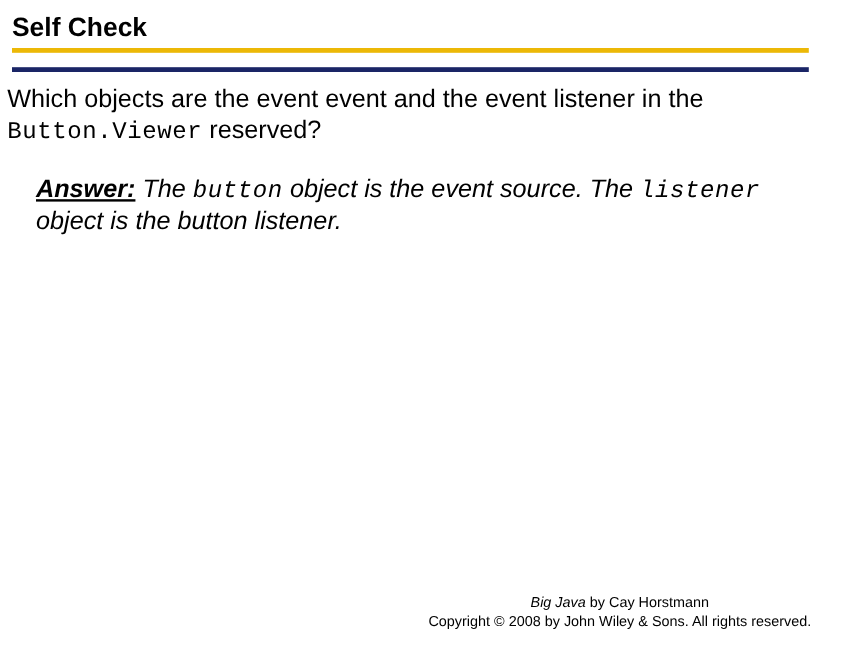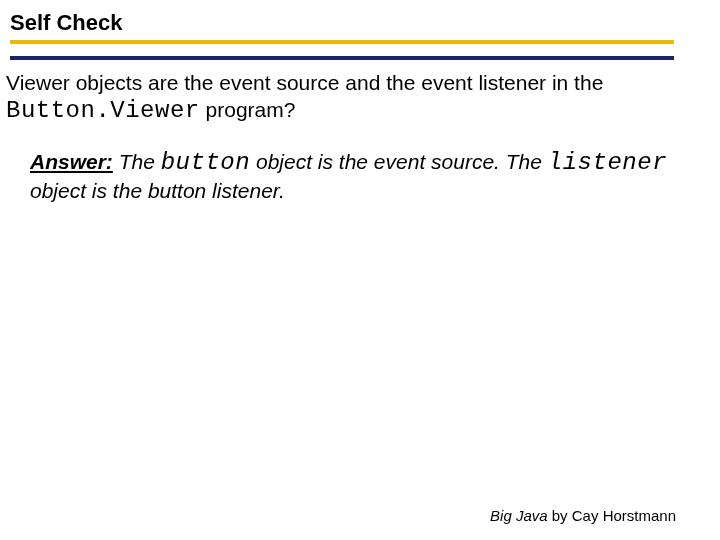--- a/index.html
+++ b/index.html
@@ -10,46 +10,47 @@
   .title { font-size: 22px; font-weight: bold; }
   .rule-gold { height: 4px; background: #ecb807; margin-top: 4px; }
   .rule-navy { height: 4px; background: #1a2566; margin-top: 12px; }
 
   .body { padding: 10px 10px 0 6px; font-size: 21px; line-height: 1.25; }
 
   .question { margin-top: 0; }
   .answer { margin-top: 22px; padding-left: 24px; font-style: italic; }
   .answer-label { font-weight: bold; text-decoration: underline; }
 
-  .code { font-family: "Courier New", Courier, monospace; font-size: 24px; letter-spacing: 0.5px; }
+  .code { font-family: "Courier New", Courier, monospace; font-size: 20px; letter-spacing: 0.5px; }
 
-  .footer { position: absolute; bottom: 14px; right: 8px; font-size: 15px; text-align: center; line-height: 1.35; }
+  .footer { position: absolute; bottom: 14px; right: 8px; font-size: 12px; text-align: center; line-height: 1.35; }
   .book { font-style: italic; }
 </style>
 </head>
 <body>
 
 <div class="slide">
 
   <div class="title-block">
     <div class="title">Self Check</div>
     <div class="rule-gold"></div>
     <div class="rule-navy"></div>
   </div>
 
   <div class="body">
     <p class="question">
-      <span>Viewer objects are the event source and the event listener in the </span><br>
-      <span class="code">Button.Viewer</span><span> program?</span>
+      <span>Which objects are the event event and the event listener in the </span><br>
+      <span class="code">Button.Viewer</span><span> reserved?</span>
     </p>
 
     <p class="answer">
       <span class="answer-label">Answer:</span><span> The </span><span class="code">button</span><span> object is the event source. The </span><span class="code">listener</span><br><span> object is the button listener.</span>
     </p>
   </div>
 
   <div class="footer">
     <div>
       <span class="book">Big Java</span><span> by Cay Horstmann</span>
     </div>
+    <div>Copyright © 2008 by John Wiley &amp; Sons. All rights reserved.</div>
   </div>
 
 </div>
 
 </body></html>

